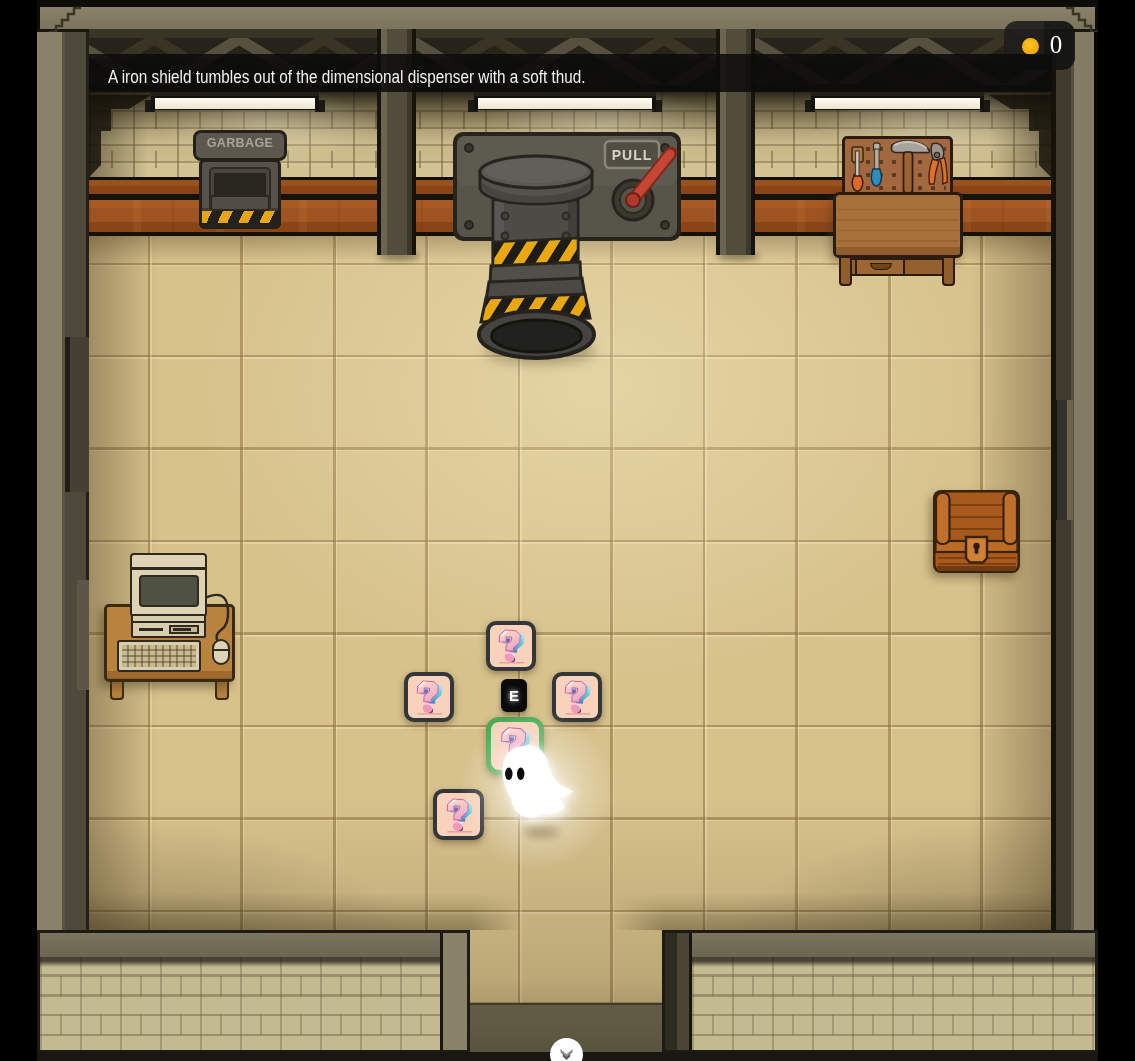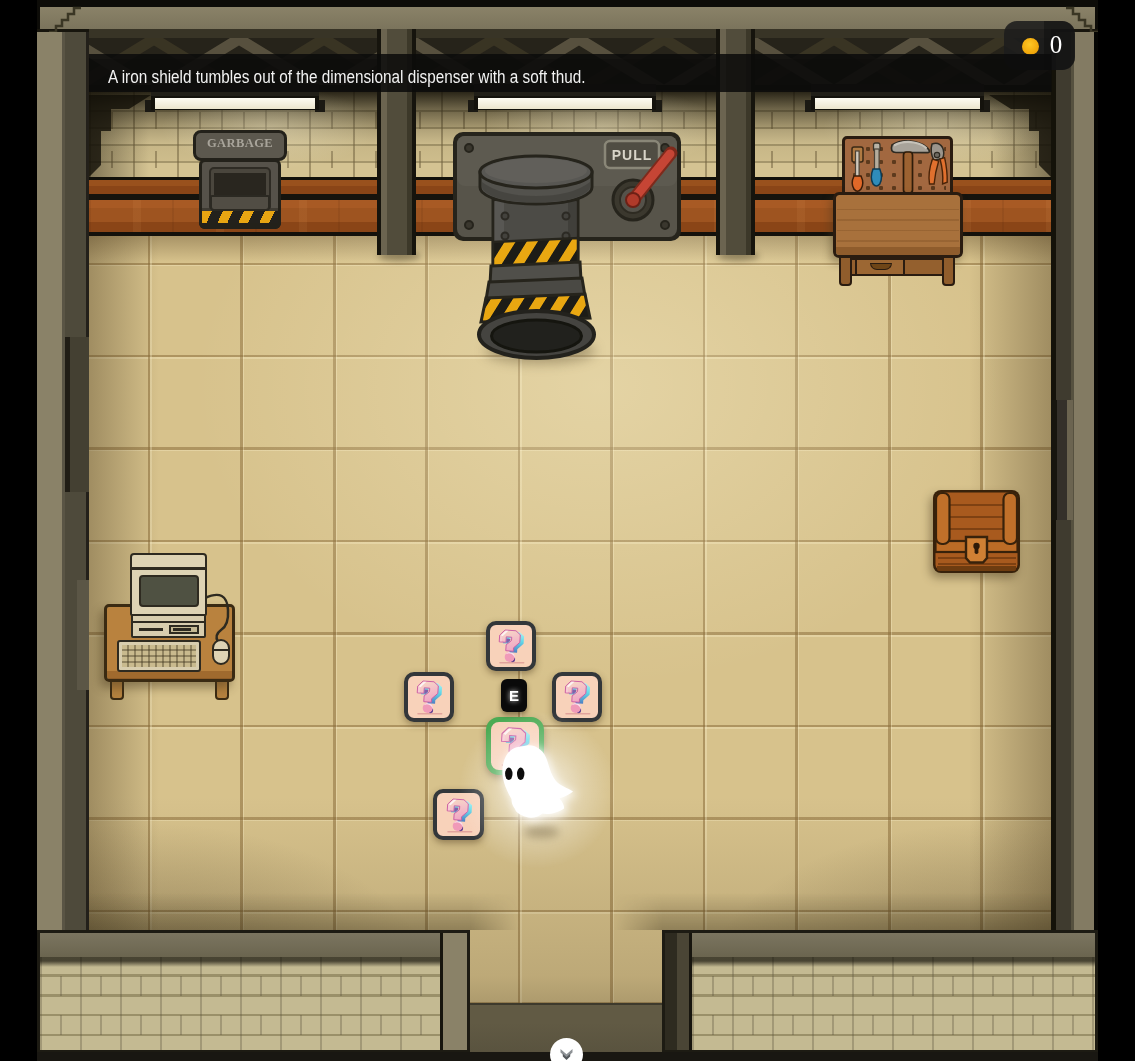--- a/index.html
+++ b/index.html
@@ -170,21 +170,21 @@
 
       <div class="abs" style="left:9px;top:78px;width:76px;height:17px;background:repeating-linear-gradient(115deg,#e8a512 0 9px,#23211c 9px 19px);border-top:3px solid #3e3b33;box-sizing:border-box;"></div>
       <div class="abs" style="left:6px;top:93px;width:82px;height:6px;background:#23211a;border-radius:0 0 6px 6px;"></div>
 
       <div class="abs" style="left:16px;top:37px;width:62px;height:42px;background:#4a463d;border:2.5px solid #2e2b24;border-radius:5px 5px 2px 2px;box-sizing:border-box;"></div>
       <div class="abs" style="left:21px;top:43px;width:52px;height:30px;background:#29261f;"></div>
 
       <div class="abs" style="left:17px;top:65px;width:60px;height:16px;background:#514d44;border:2.5px solid #2b2922;border-radius:2px 2px 4px 4px;box-sizing:border-box;"></div>
 
       <div class="abs" style="left:0;top:0;width:94px;height:31px;background:#5c584e;border:3px solid #23211a;border-radius:8px;box-sizing:border-box;"></div>
-      <div class="abs" style="left:0;top:6px;width:94px;height:22px;color:#a8a49a;font-weight:bold;font-size:12.5px;letter-spacing:0.4px;text-align:center;transform:translateZ(0);font-family:Liberation Serif, serif;">GARBAGE</div>
+      <div class="abs" style="left:0;top:6px;width:94px;height:22px;color:#a8a49a;font-weight:bold;font-size:12.5px;letter-spacing:0.4px;text-align:center;transform:translateZ(0);">GARBAGE</div>
     </div>
 
     <div class="abs" style="left:448px;top:338px;width:110px;height:26px;background:rgba(70,55,28,0.35);border-radius:50%;filter:blur(6px);"></div>
 
     <svg class="abs" style="left:408px;top:126px;transform:translateZ(0);" width="240" height="245" viewBox="0 0 240 245">
 
       <rect x="8" y="6" width="228" height="109" rx="10" fill="#26241c"></rect>
       <rect x="12" y="10" width="220" height="101" rx="8" fill="#57544a"></rect>
       <rect x="12" y="10" width="220" height="50" rx="8" fill="#5d5a50"></rect>
 

